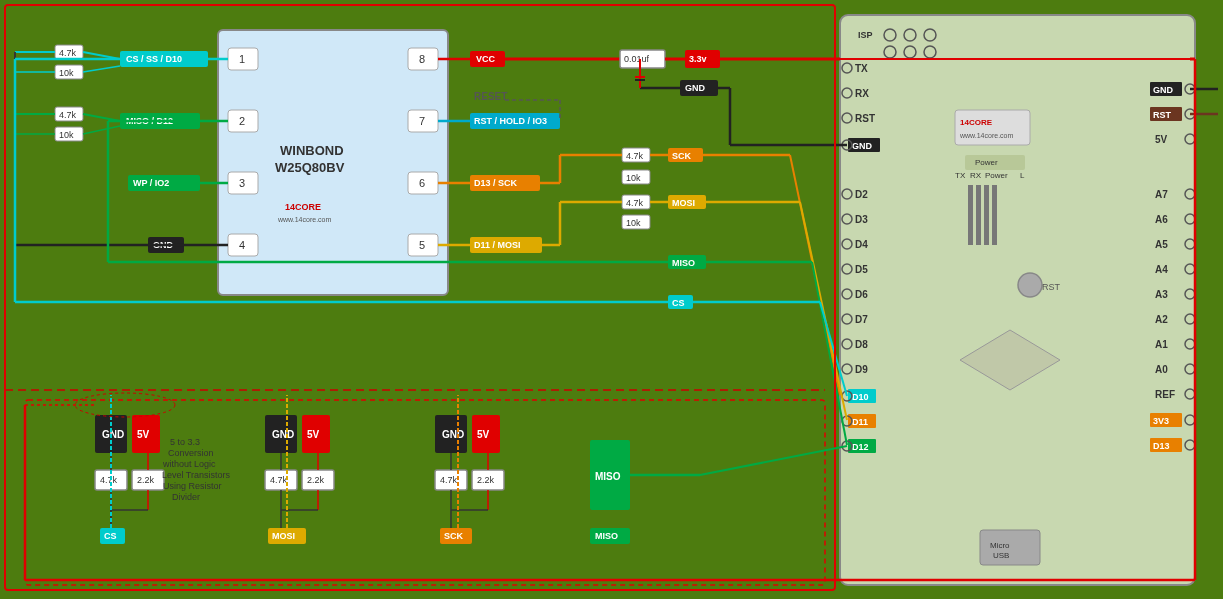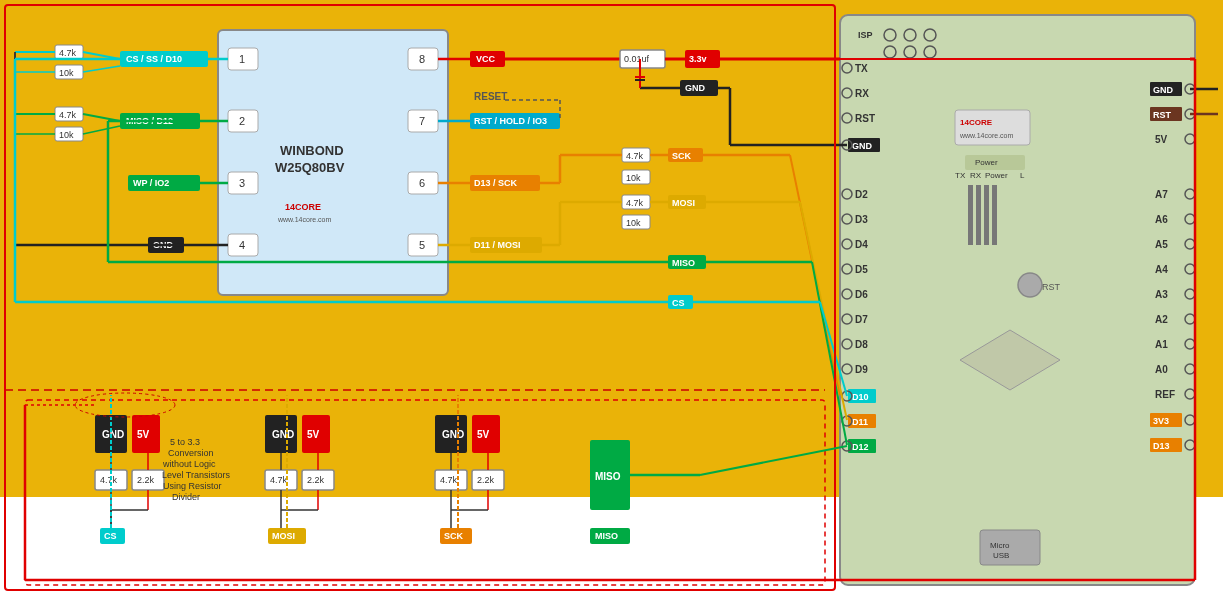--- a/index.html
+++ b/index.html
@@ -8,22 +8,22 @@
       height: 599px;
       background: #ffffff;
       font-family: Arial, sans-serif;
       font-size: 11px;
       overflow: hidden;
       position: relative;
     }
     .diagram-container {
       position: relative;
       width: 1223px;
-      height: 497px;
-      background: #eab308;
+      height: 599px;
+      background: #4d7c0f;
     }
     svg.main-svg {
       position: absolute;
       top: 0; left: 0;
       width: 1223px;
       height: 599px;
     }
   </style>
 </head>
 <body>

